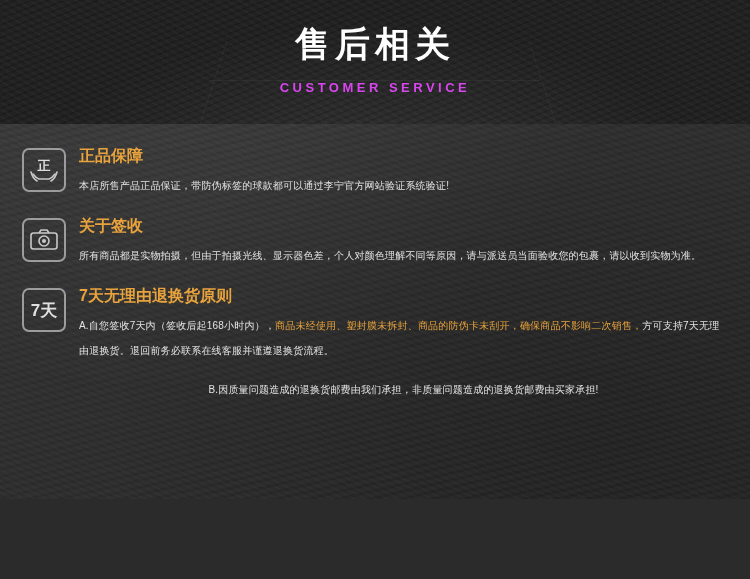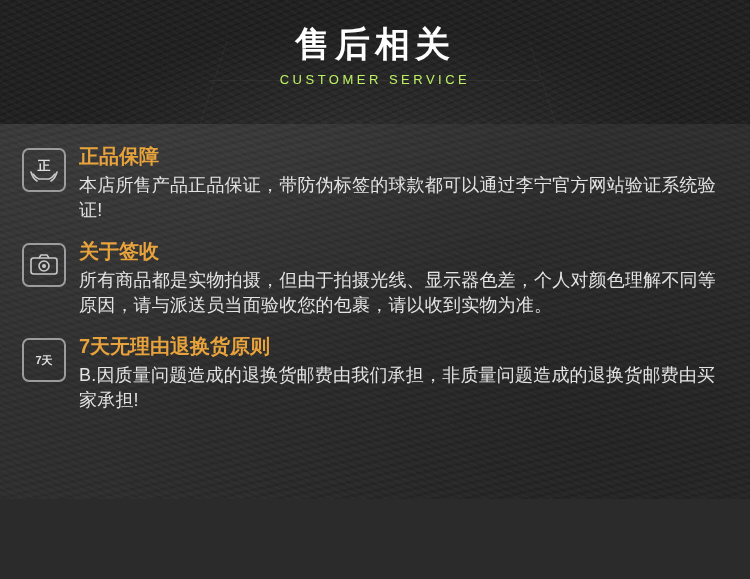--- a/index.html
+++ b/index.html
@@ -74,24 +74,24 @@
     padding-top: 22px;
   }
   .title-cn {
     font-size: 35px;
     font-weight: bold;
     color: #ffffff;
     letter-spacing: 5px;
     line-height: 44px;
   }
   .title-en {
-    margin-top: 6px;
+    margin-top: 14px;
     font-size: 13px;
-    font-weight: normal;
-    color: #bef264;
+    font-weight: bold;
+    color: #d946ef;
     letter-spacing: 3.5px;
   }
 
   
   .content {
     position: relative;
     z-index: 2;
     padding: 22px 22px 10px 22px;
   }
   .block {
@@ -108,45 +108,45 @@
     border: 2px solid #9c9c9c;
     border-radius: 7px;
     box-sizing: border-box;
     display: flex;
     align-items: center;
     justify-content: center;
     color: #d9d9d9;
   }
   .icon-box svg { display: block; }
   .icon-text {
-    font-size: 11px;
+    font-size: 17px;
     font-weight: bold;
     letter-spacing: 0;
     color: #e0e0e0;
     line-height: 1;
   }
   .block-body {
     flex: 1 1 auto;
     min-width: 0;
   }
   .block-title {
-    font-size: 20px;
+    font-size: 16px;
     font-weight: bold;
     color: #e8a33c;
     line-height: 20px;
     margin-bottom: 7px;
   }
   .block-text {
-    font-size: 18px;
+    font-size: 10px;
     color: #e3e3e3;
     line-height: 25px;
     letter-spacing: 0.2px;
   }
   .block-text p { margin: 0; }
-  .block-text p + p { margin-top: 14px; }
+  .block-text p + p { margin-top: 14px; text-align: center; }
   .hl { color: #e8a33c; }
 </style>
 </head>
 <body>
 
 <div class="page">
 
   <div class="header">
     <div class="persp">
       <span class="hl1"></span>
@@ -197,20 +197,23 @@
 
 
     <div class="block">
       <div class="icon-box">
         <span class="icon-text">7天</span>
       </div>
       <div class="block-body">
         <div class="block-title">7天无理由退换货原则</div>
         <div class="block-text">
           <p>
+            <span>A.自您签收7天内（签收后起168小时内），</span><span class="hl">商品未经使用、塑封膜未拆封、商品的防伪卡未刮开，确保商品不影响二次销售，</span><span>方可支持7天无理由退换货。退回前务必联系在线客服并谨遵退换货流程。</span>
+          </p>
+          <p>
             <span>B.因质量问题造成的退换货邮费由我们承担，非质量问题造成的退换货邮费由买家承担!</span>
           </p>
         </div>
       </div>
     </div>
 
   </div>
 </div>
 
 </body></html>

